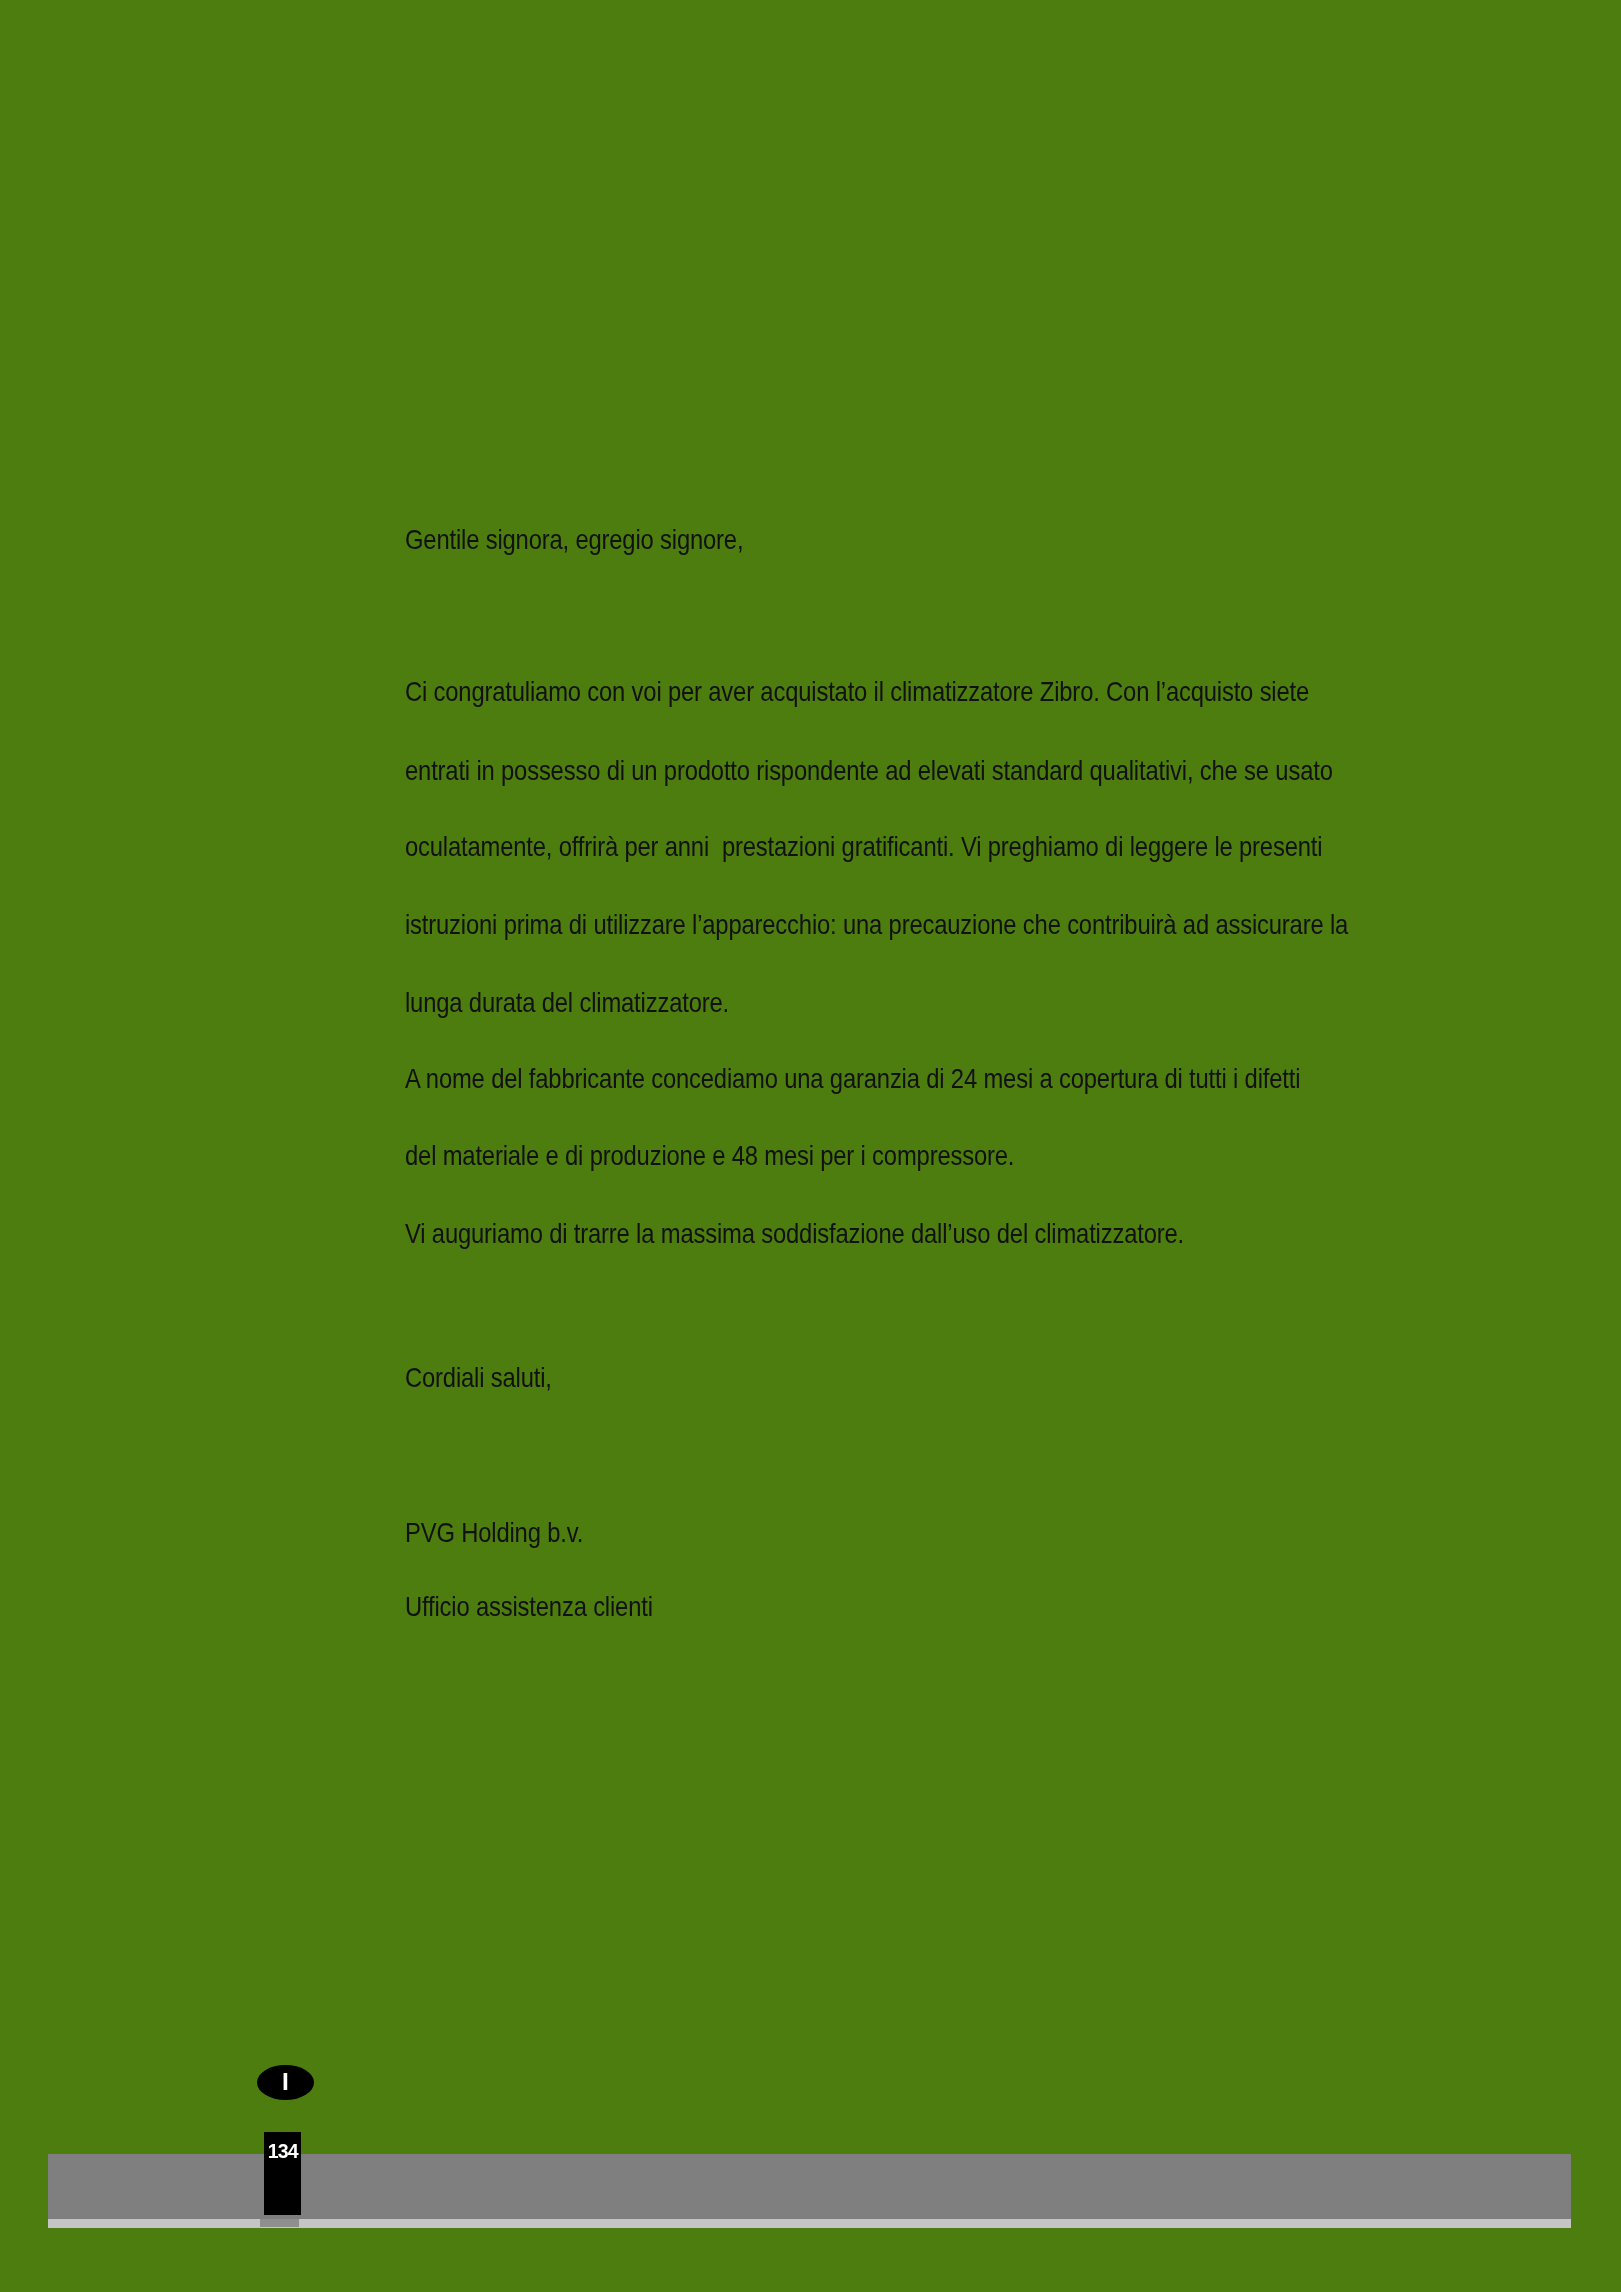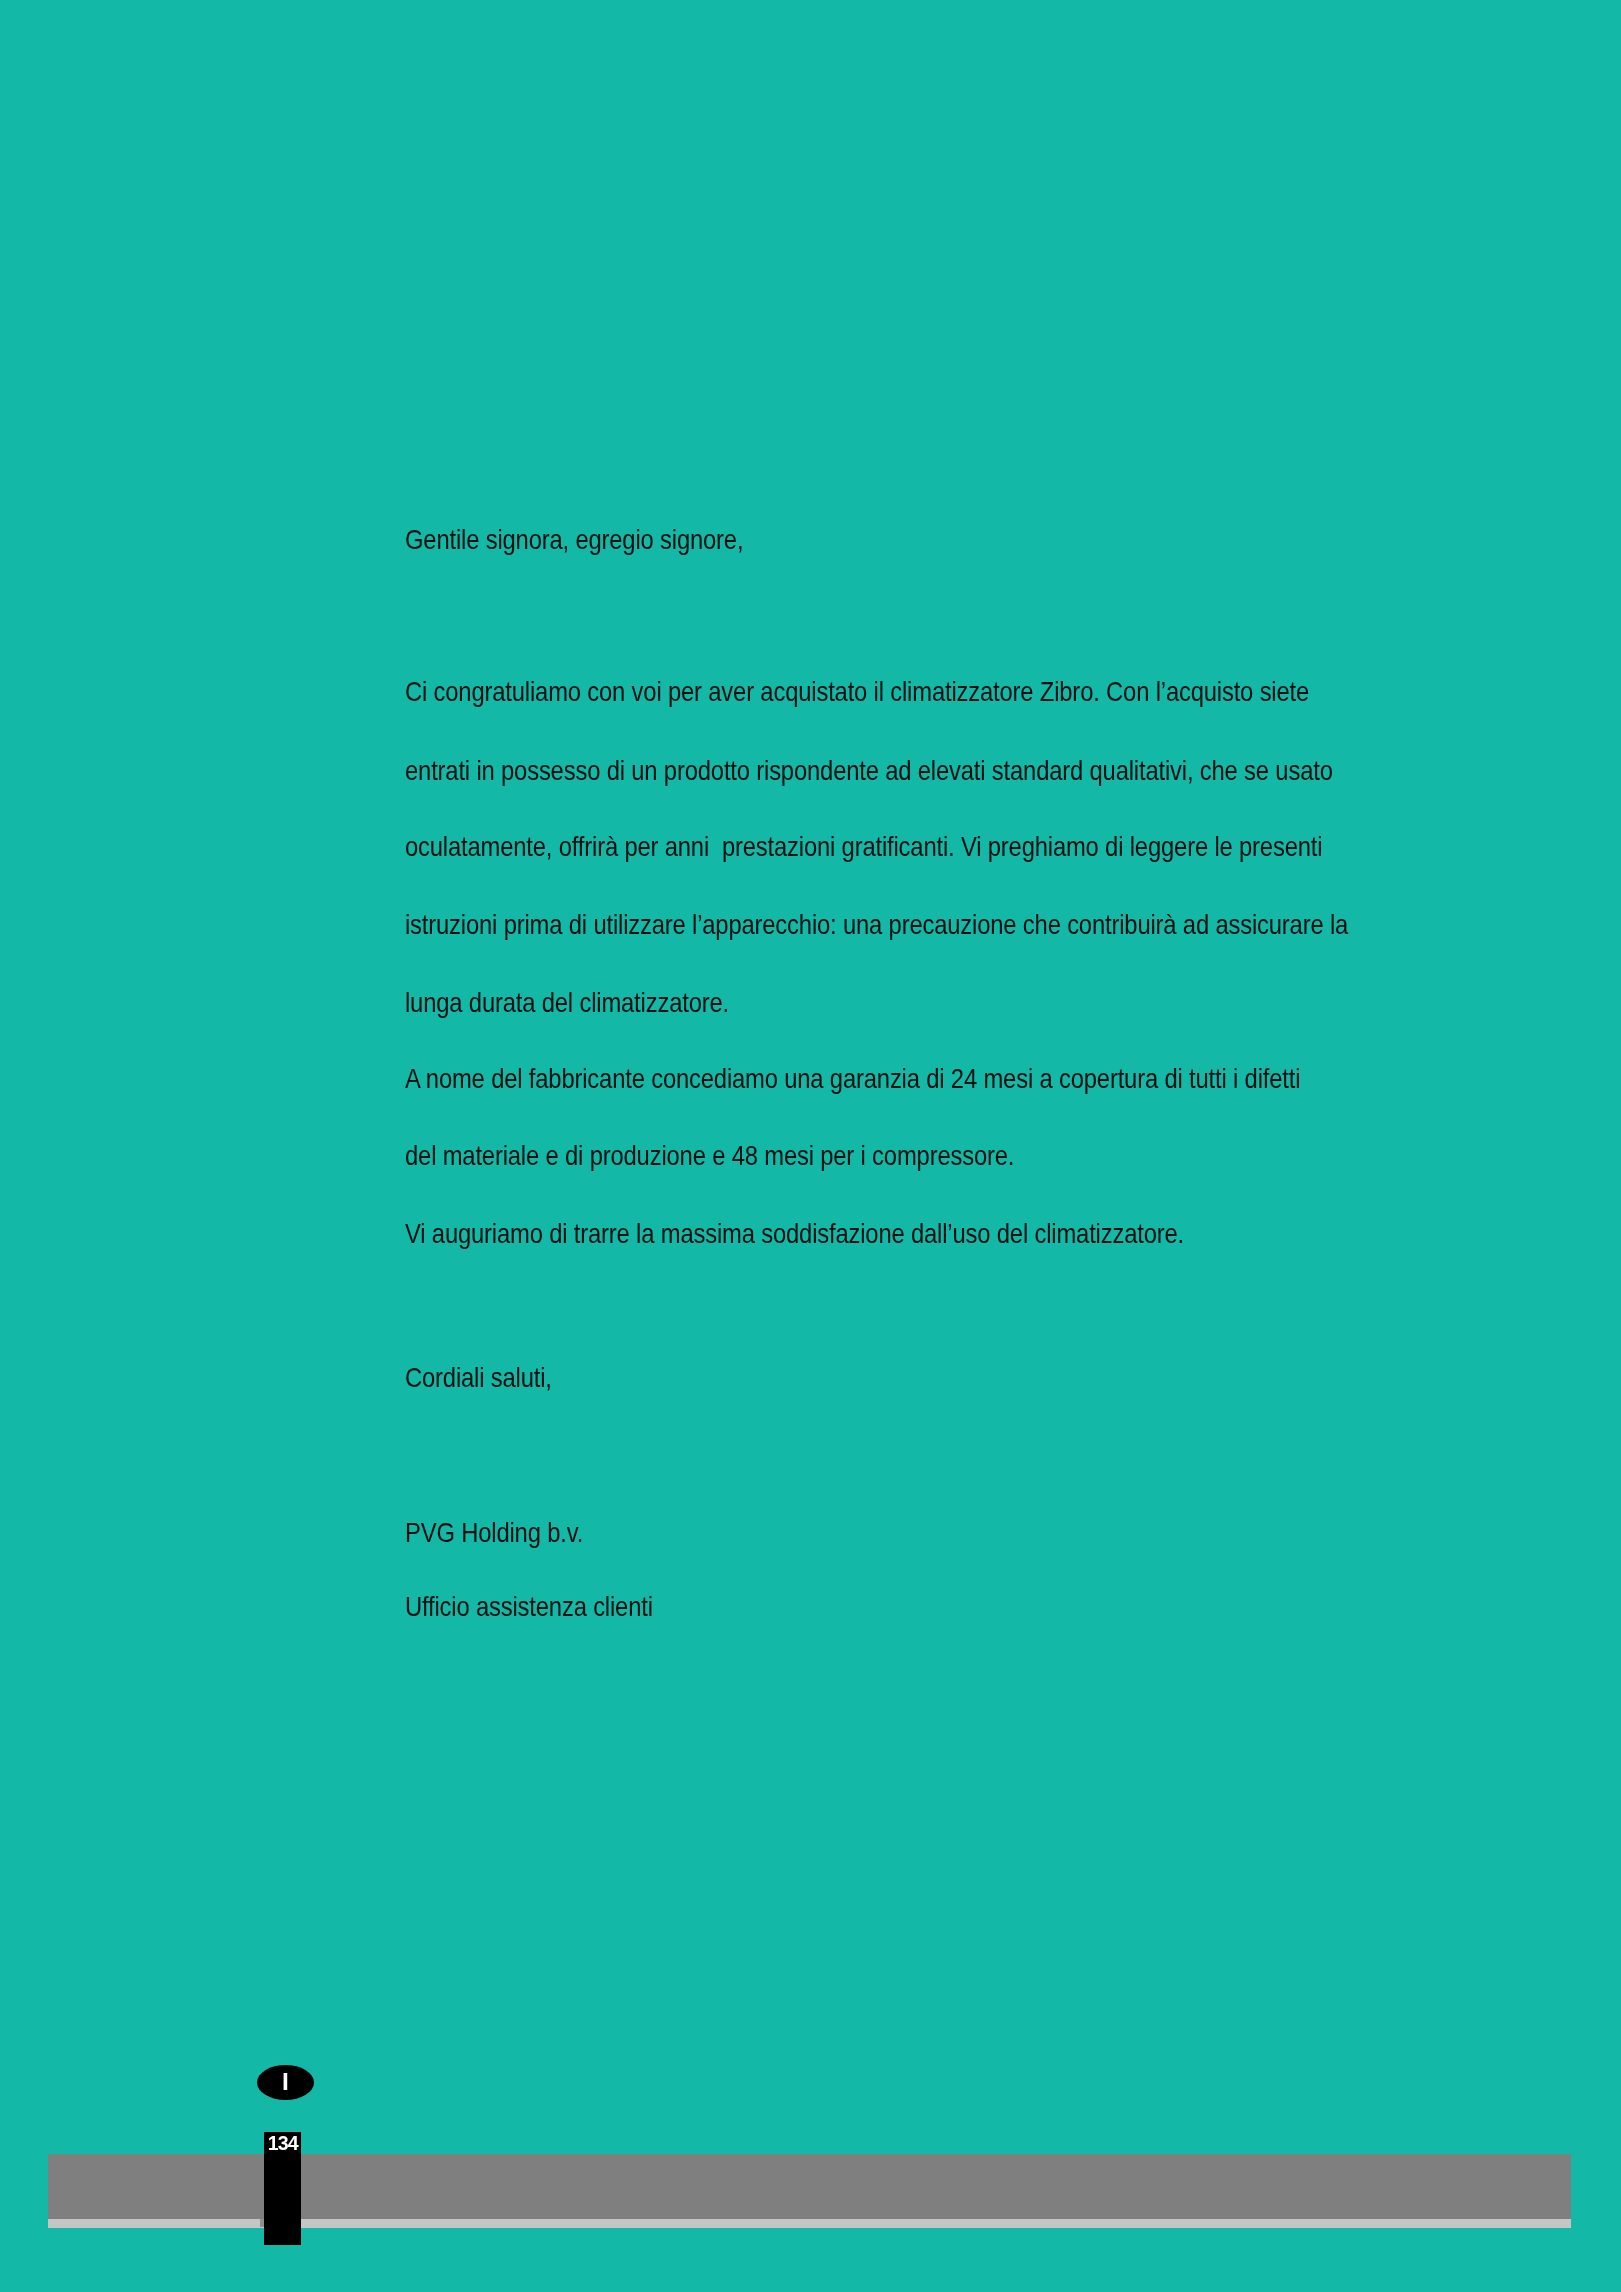--- a/index.html
+++ b/index.html
@@ -4,21 +4,21 @@
 <style>
   html, body {
     margin: 0;
     padding: 0;
     background: #ffffff;
   }
   .page {
     position: relative;
     width: 1621px;
     height: 2293px;
-    background: #14b8a6;
+    background: #4d7c0f;
     overflow: hidden;
     font-family: "Liberation Sans", sans-serif;
   }
   
   .line {
     position: absolute;
     left: 405px;
     font-size: 28px;
     line-height: 33px;
     color: var(--ink, #111111);
@@ -89,28 +89,28 @@
     background: #8f8f8f;
     z-index: 2;
   }
 
   
   .page-number-box {
     position: absolute;
     left: 264px;
     top: 2132px;
     width: 37px;
-    height: 113px;
+    height: 83px;
     background: var(--page-box, #000000);
     z-index: 3;
     display: flex;
     justify-content: center;
     align-items: flex-start;
     box-sizing: border-box;
-    padding-top: 1px;
+    padding-top: 9px;
   }
   .page-number-box span {
     color: var(--page-text, #ffffff);
     font-size: 20.6px;
     font-weight: bold;
     letter-spacing: -1px;
     line-height: 1;
     transform: scaleX(0.95);
   }
 </style>

